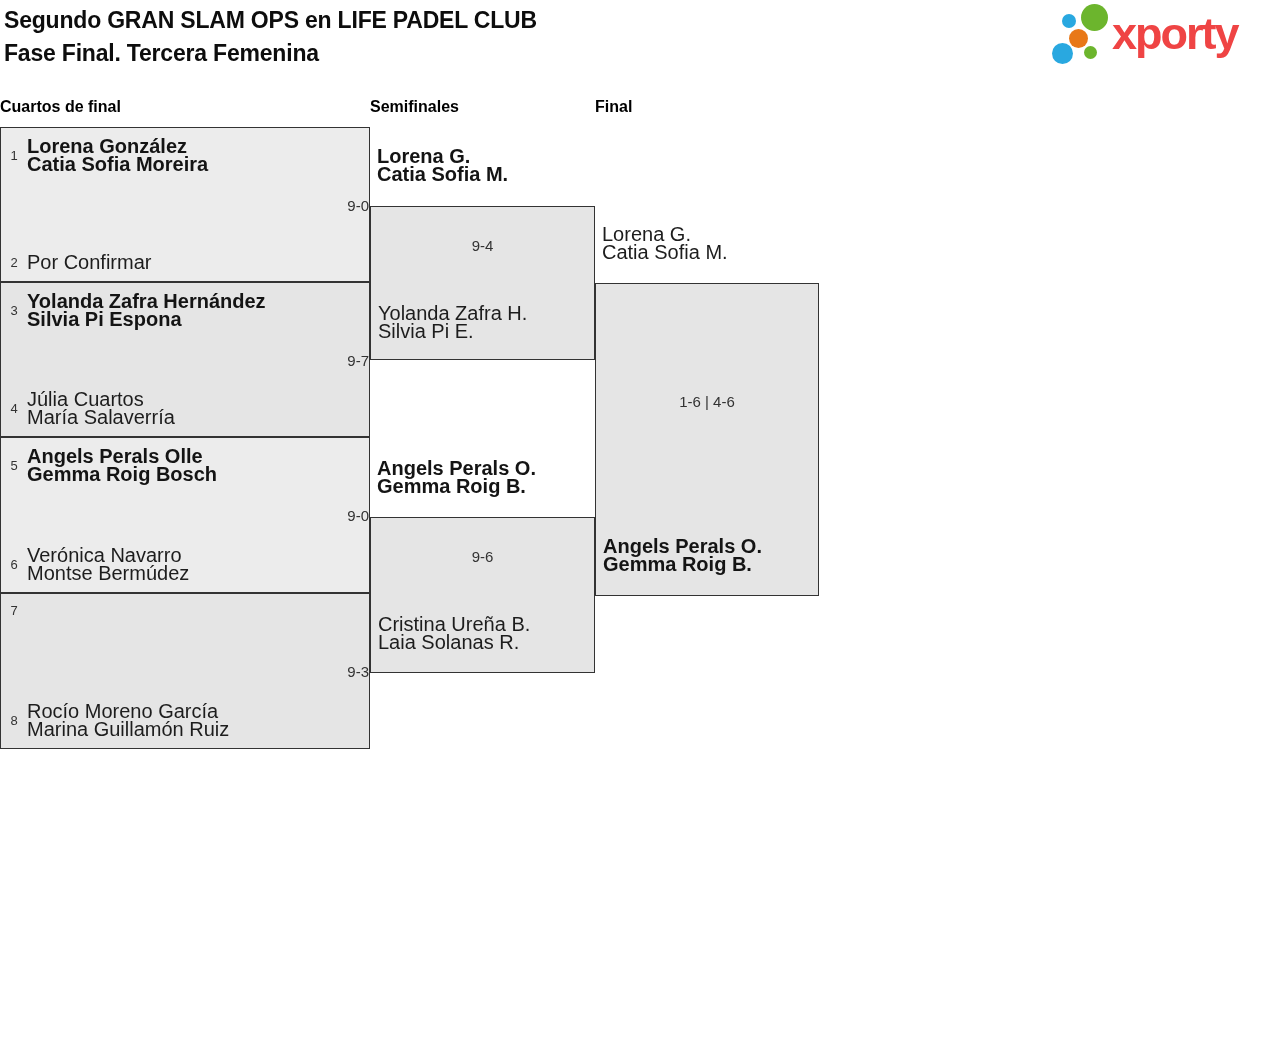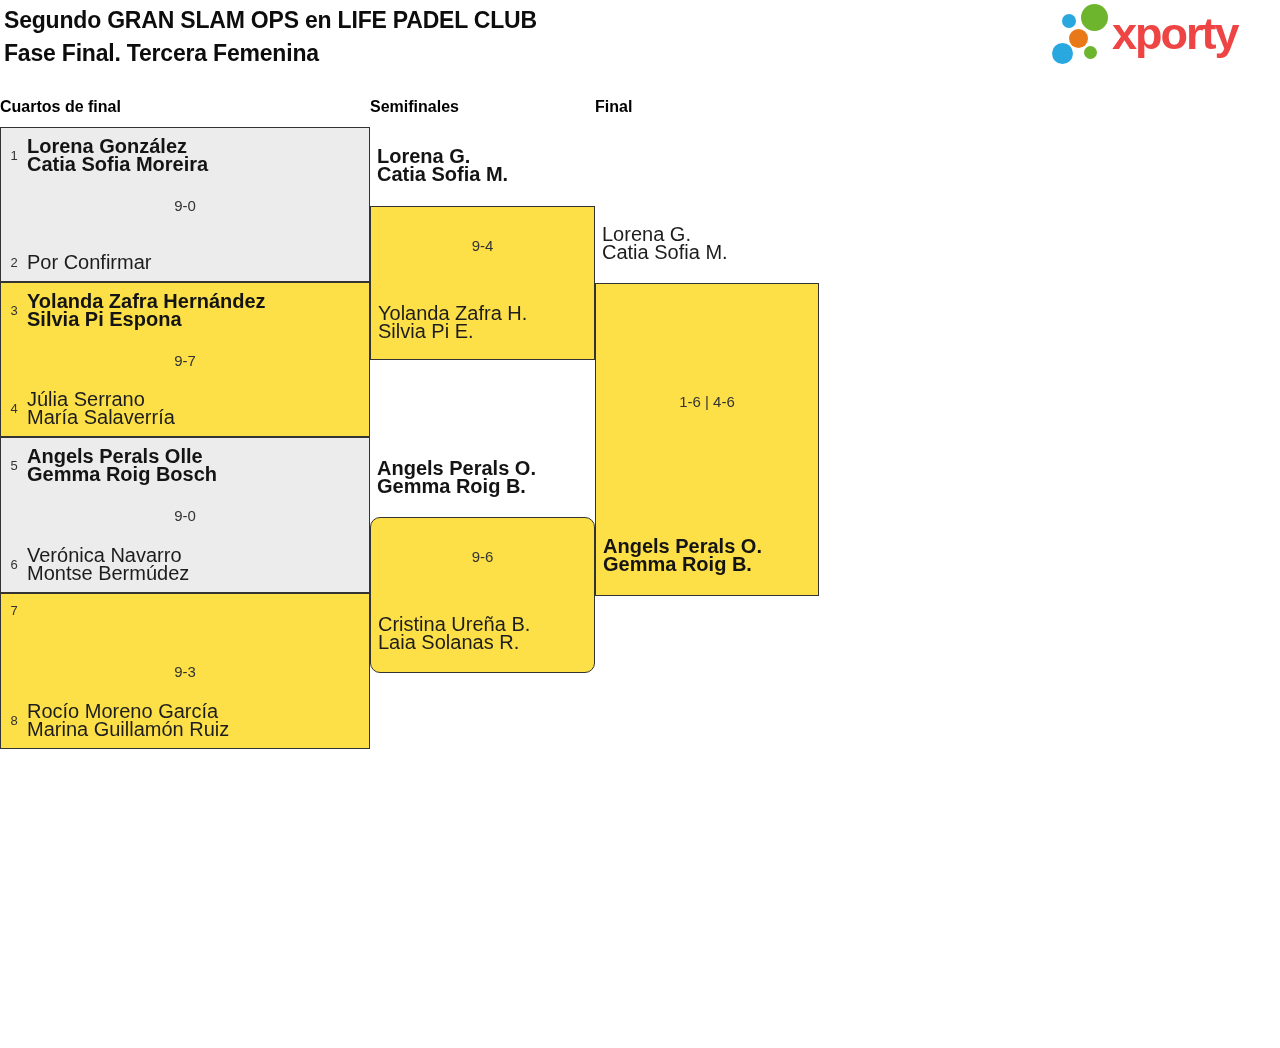--- a/index.html
+++ b/index.html
@@ -27,44 +27,44 @@
   .dot-green-small { left: 36px; top: 46px; width: 13px; height: 13px; background: #6cb52d; }
   .wordmark { position: absolute; left: 64px; top: 8px; font-size: 45px; line-height: 52px; font-weight: 800; color: #ef4444; letter-spacing: -2px; }
 
   
   .round-header { position: absolute; top: 98px; text-align: left; font-weight: 700; font-size: 16px; color: #000; }
   .rh-qf { left: 0; width: 370px; }
   .rh-sf { left: 370px; width: 225px; }
   .rh-f  { left: 595px; width: 225px; }
 
   
-  .box { position: absolute; border: 1px solid #333; background: #fde047; }
+  .box { position: absolute; border: 1px solid #333; background: #e5e5e5; }
   .box.shaded { background: #ececec; }
 
   .qf { left: 0; width: 370px; height: 156px; }
   .qf-0 { top: 127px; height: 155px; }
   .qf-1 { top: 282px; height: 155px; }
   .qf-2 { top: 437px; }
   .qf-3 { top: 593px; }
 
   .pair { position: absolute; left: 0; right: 0; display: flex; align-items: center; }
   .pair-top { top: 9px; }
   .pair-bottom { bottom: 10px; }
   .seed { flex: 0 0 26px; text-align: center; font-size: 13px; color: #333; }
   .lines { display: flex; flex-direction: column; }
   .line { font-size: 20px; line-height: 18px; color: #1d1d1d; }
   .line:empty { display: none; }
   .win .line { font-weight: 700; color: #141414; }
 
   .score { position: absolute; left: 0; right: 0; text-align: center; font-size: 15px; color: #333; }
-  .qf .score { top: 69px; }
+  .qf .score { top: 69px; text-align: right; }
 
   .sf { left: 370px; width: 225px; height: 154px; }
   .sf-0 { top: 206px; }
-  .sf-1 { top: 517px; height: 156px; border-radius: 10px; }
+  .sf-1 { top: 517px; height: 156px; }
   .sf .score { top: 30px; }
   .loser-label { position: absolute; left: 7px; top: 97px; }
 
   .float-label { position: absolute; display: flex; flex-direction: column; }
   .float-label .line { font-size: 20px; line-height: 18px; }
   .float-label.win .line { font-weight: 700; }
   .sf-label-0 { left: 377px; top: 147px; }
   .sf-label-1 { left: 377px; top: 459px; }
   .final-label-top { left: 602px; top: 225px; }
 
@@ -118,21 +118,21 @@
       <span class="seed">3</span>
       <span class="lines">
         <span class="line">Yolanda Zafra Hernández</span>
         <span class="line">Silvia Pi Espona</span>
       </span>
     </div>
     <div class="score">9-7</div>
     <div class="pair pair-bottom">
       <span class="seed">4</span>
       <span class="lines">
-        <span class="line">Júlia Serrano</span>
+        <span class="line">Júlia Cuartos</span>
         <span class="line">María Salaverría</span>
       </span>
     </div>
   </div>
 
   <div class="box qf qf-2 shaded">
     <div class="pair pair-top win">
       <span class="seed">5</span>
       <span class="lines">
         <span class="line">Angels Perals Olle</span>

